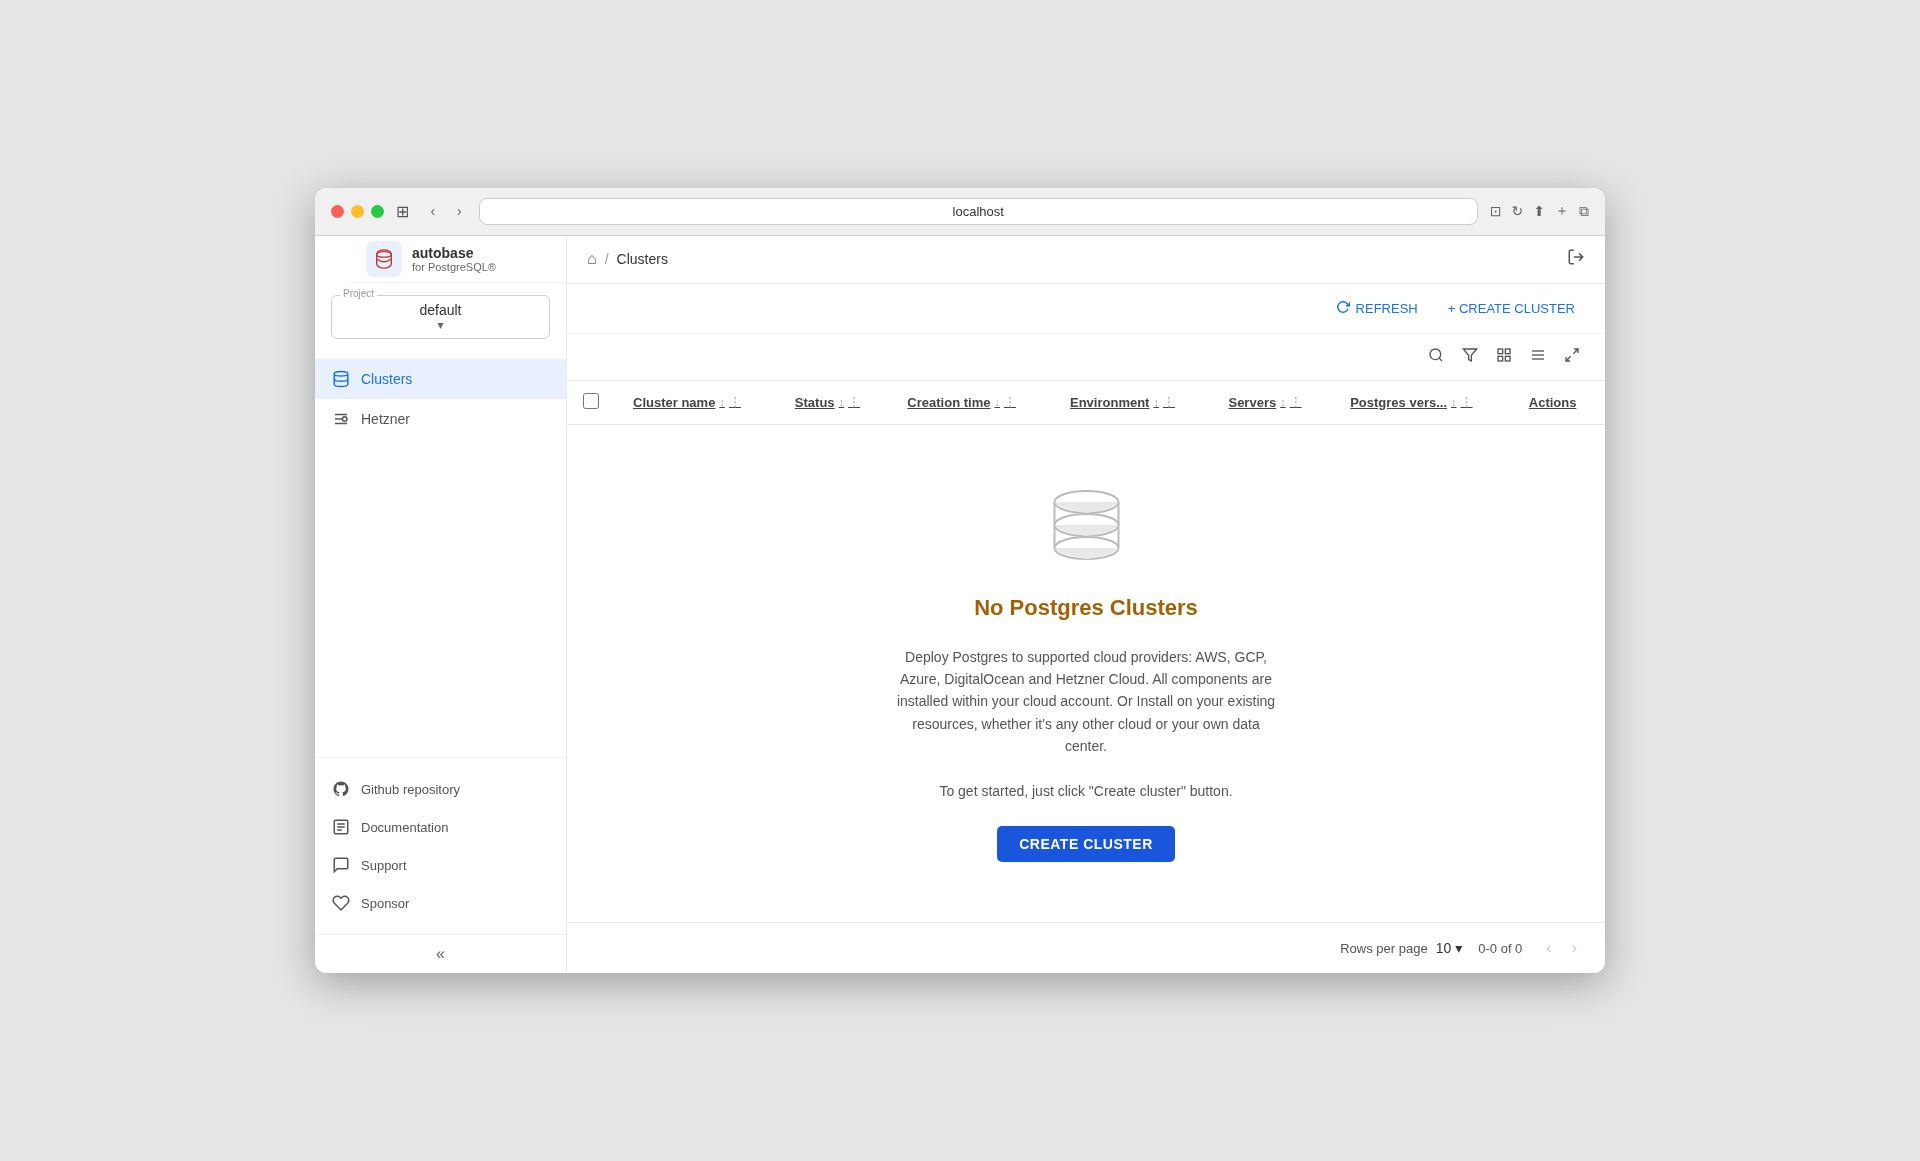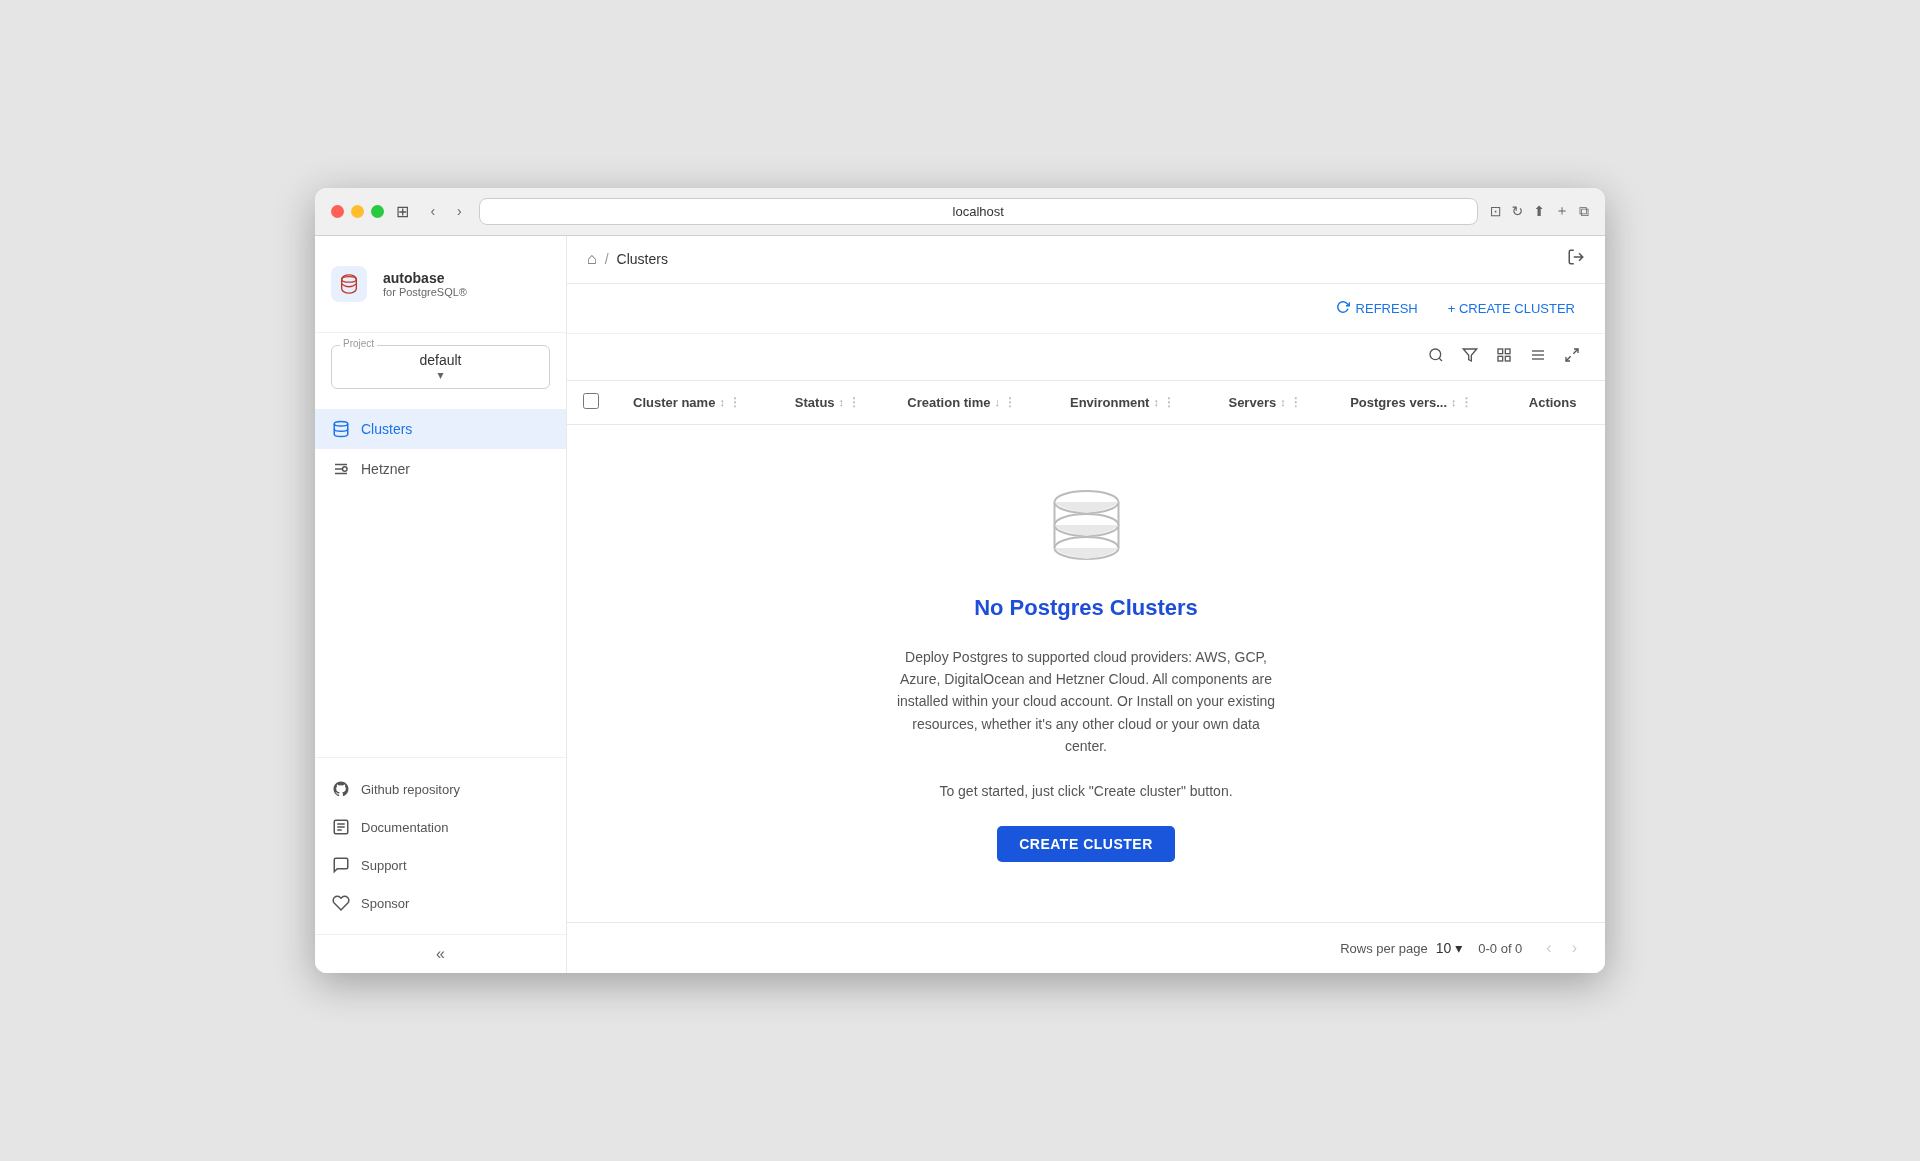--- a/index.html
+++ b/index.html
@@ -55,25 +55,26 @@
     
     .sidebar {
       width: 252px;
       background: #fff;
       border-right: 1px solid #e8e8e8;
       display: flex;
       flex-direction: column;
       flex-shrink: 0;
     }
     .sidebar-header {
-      padding: 30px 16px;
+      padding: 5px 16px;
       border-bottom: 1px solid #f0f0f0;
       display: flex;
       align-items: center;
-      gap: 16px;
+      gap: 10px;
+      margin-left: 35px;
     }
     .app-logo {
       width: 36px;
       height: 36px;
       background: #e8f0fe;
       border-radius: 8px;
       display: flex;
       align-items: center;
       justify-content: center;
       color: #c0392b;
@@ -226,20 +227,21 @@
       border-bottom: 1px solid #e8e8e8;
     }
     th {
       padding: 12px 16px;
       font-size: 13px;
       font-weight: 600;
       color: #444;
       text-align: left;
       white-space: nowrap;
       background: #fff;
+      text-decoration: underline;
     }
     .th-inner { display: flex; align-items: center; gap: 4px; }
     .sort-icon { color: #aaa; font-size: 11px; }
     .col-menu { color: #bbb; font-size: 12px; cursor: pointer; }
     .checkbox-col { width: 50px; }
 
     
     .empty-state {
       display: flex;
       flex-direction: column;
@@ -252,21 +254,21 @@
       width: 80px;
       height: 90px;
       margin-bottom: 20px;
       display: flex;
       align-items: center;
       justify-content: center;
     }
     .empty-title {
       font-size: 22px;
       font-weight: 700;
-      color: #1d4ed8;
+      color: #a16207;
       margin-bottom: 25px;
     }
     .empty-desc {
       font-size: 14px;
       color: #555;
       max-width: 380px;
       line-height: 1.6;
       margin-bottom: 24px;
     }
     .create-cluster-btn {

